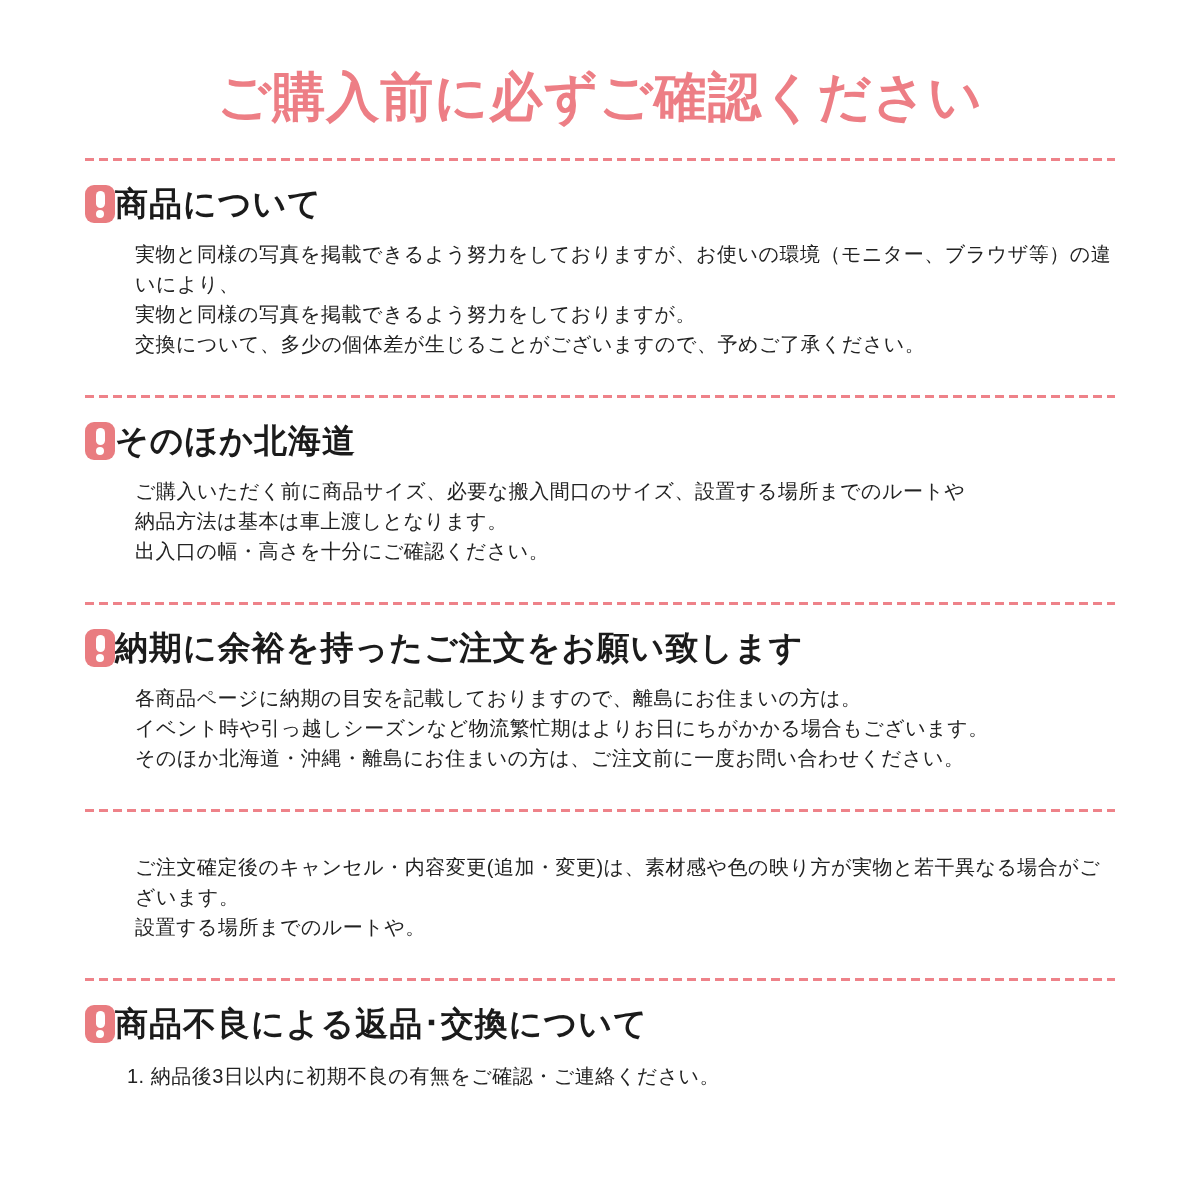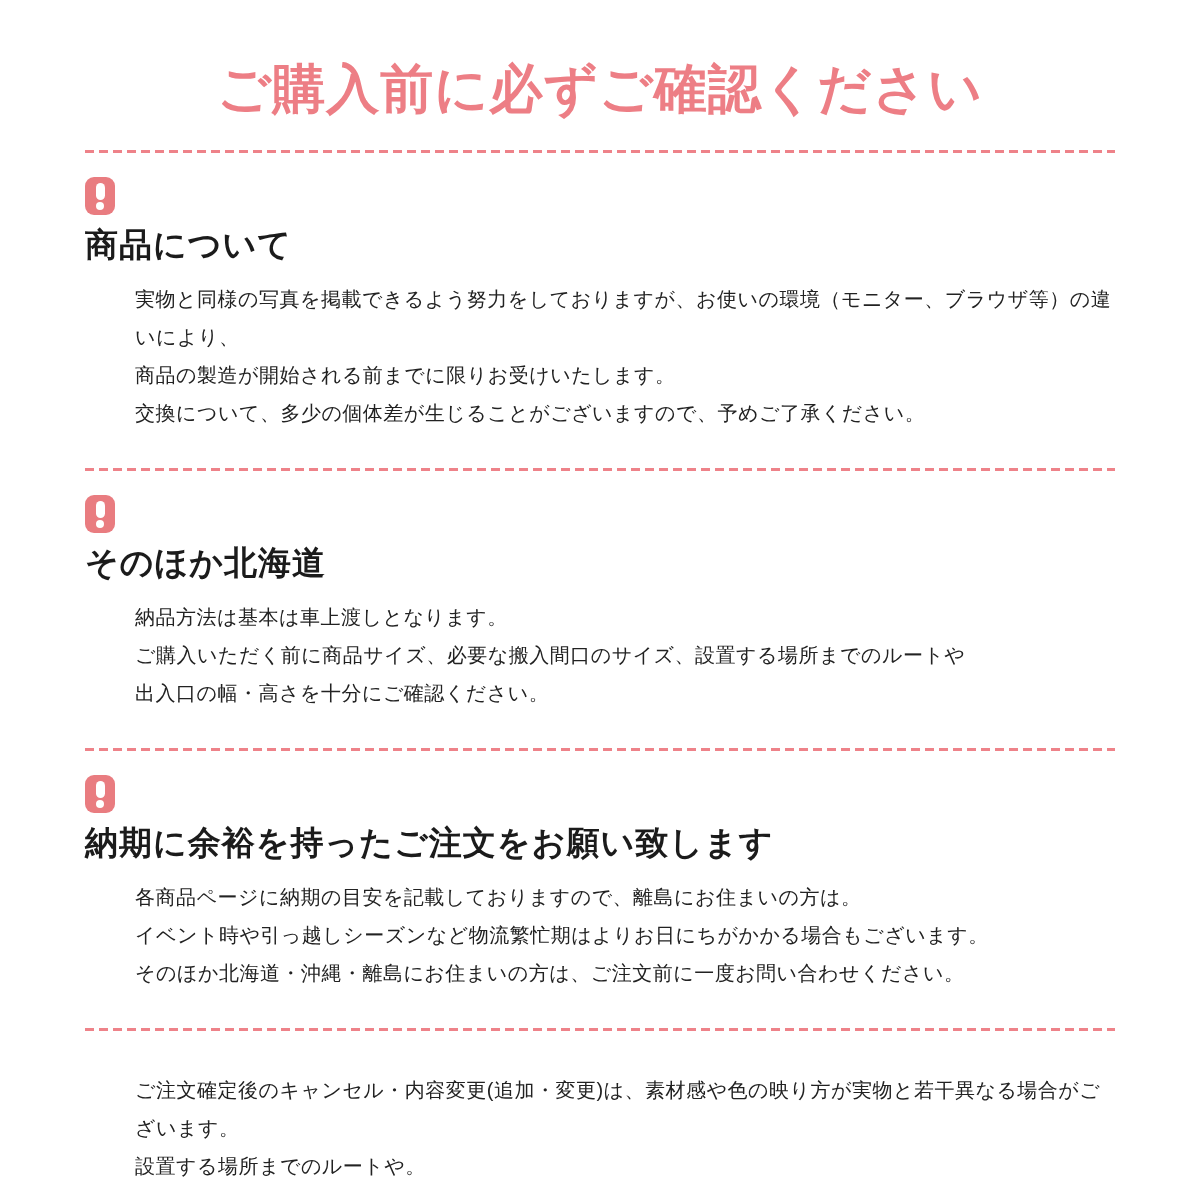--- a/index.html
+++ b/index.html
@@ -10,42 +10,41 @@
   }
   .page {
     width: 1200px;
     height: 1200px;
     box-sizing: border-box;
     padding: 0 85px;
     background: #ffffff;
     overflow: hidden;
   }
   .page-title {
-    margin: 0;
+    margin: 8px;
     padding-top: 56px;
     text-align: center;
     font-size: 53px;
     line-height: 66px;
     font-weight: bold;
     color: #ed7e85;
     letter-spacing: 1px;
   }
   .separator {
     height: 3px;
     margin-top: 28px;
     background: repeating-linear-gradient(90deg, #ee8289 0 9px, transparent 9px 14px);
   }
   .sec {
     padding: 24px 0 8px 0;
   }
   .sec-head {
     display: flex;
-    align-items: flex-start;
-    gap: 11px;
-    flex-direction: column;
+    align-items: flex-end;
+    gap: 0;
   }
   .excl-icon {
     position: relative;
     flex: 0 0 auto;
     width: 30px;
     height: 38px;
     border-radius: 9px;
     background: #e97c80;
     display: inline-block;
   }
@@ -76,21 +75,21 @@
     font-weight: bold;
     color: #1b1b1b;
     letter-spacing: 1px;
   }
   .sec-body {
     margin: 16px 0 0 50px;
   }
   .sec-body p {
     margin: 0;
     font-size: 20px;
-    line-height: 38px;
+    line-height: 30px;
     color: #222222;
     letter-spacing: 0.5px;
   }
   .sec-body--numbered {
     margin-left: 42px;
   }
   .sec-body--numbered p {
     line-height: 34px;
   }
 </style>
@@ -106,38 +105,38 @@
   <section class="sec">
     <div class="sec-head">
       <span class="excl-icon">
           <span class="bar"></span>
           <span class="dot"></span>
         </span>
       <h2 class="sec-title">商品について</h2>
     </div>
     <div class="sec-body">
       <p>実物と同様の写真を掲載できるよう努力をしておりますが、お使いの環境（モニター、ブラウザ等）の違いにより、</p>
-      <p>商品の製造が開始される前までに限りお受けいたします。</p>
+      <p>実物と同様の写真を掲載できるよう努力をしておりますが。</p>
       <p>交換について、多少の個体差が生じることがございますので、予めご了承ください。</p>
     </div>
   </section>
 
   <div class="separator"></div>
 
   <section class="sec">
     <div class="sec-head">
       <span class="excl-icon">
           <span class="bar"></span>
           <span class="dot"></span>
         </span>
       <h2 class="sec-title">そのほか北海道</h2>
     </div>
     <div class="sec-body">
+      <p>ご購入いただく前に商品サイズ、必要な搬入間口のサイズ、設置する場所までのルートや</p>
       <p>納品方法は基本は車上渡しとなります。</p>
-      <p>ご購入いただく前に商品サイズ、必要な搬入間口のサイズ、設置する場所までのルートや</p>
       <p>出入口の幅・高さを十分にご確認ください。</p>
     </div>
   </section>
 
   <div class="separator"></div>
 
   <section class="sec">
     <div class="sec-head">
       <span class="excl-icon">
           <span class="bar"></span>

